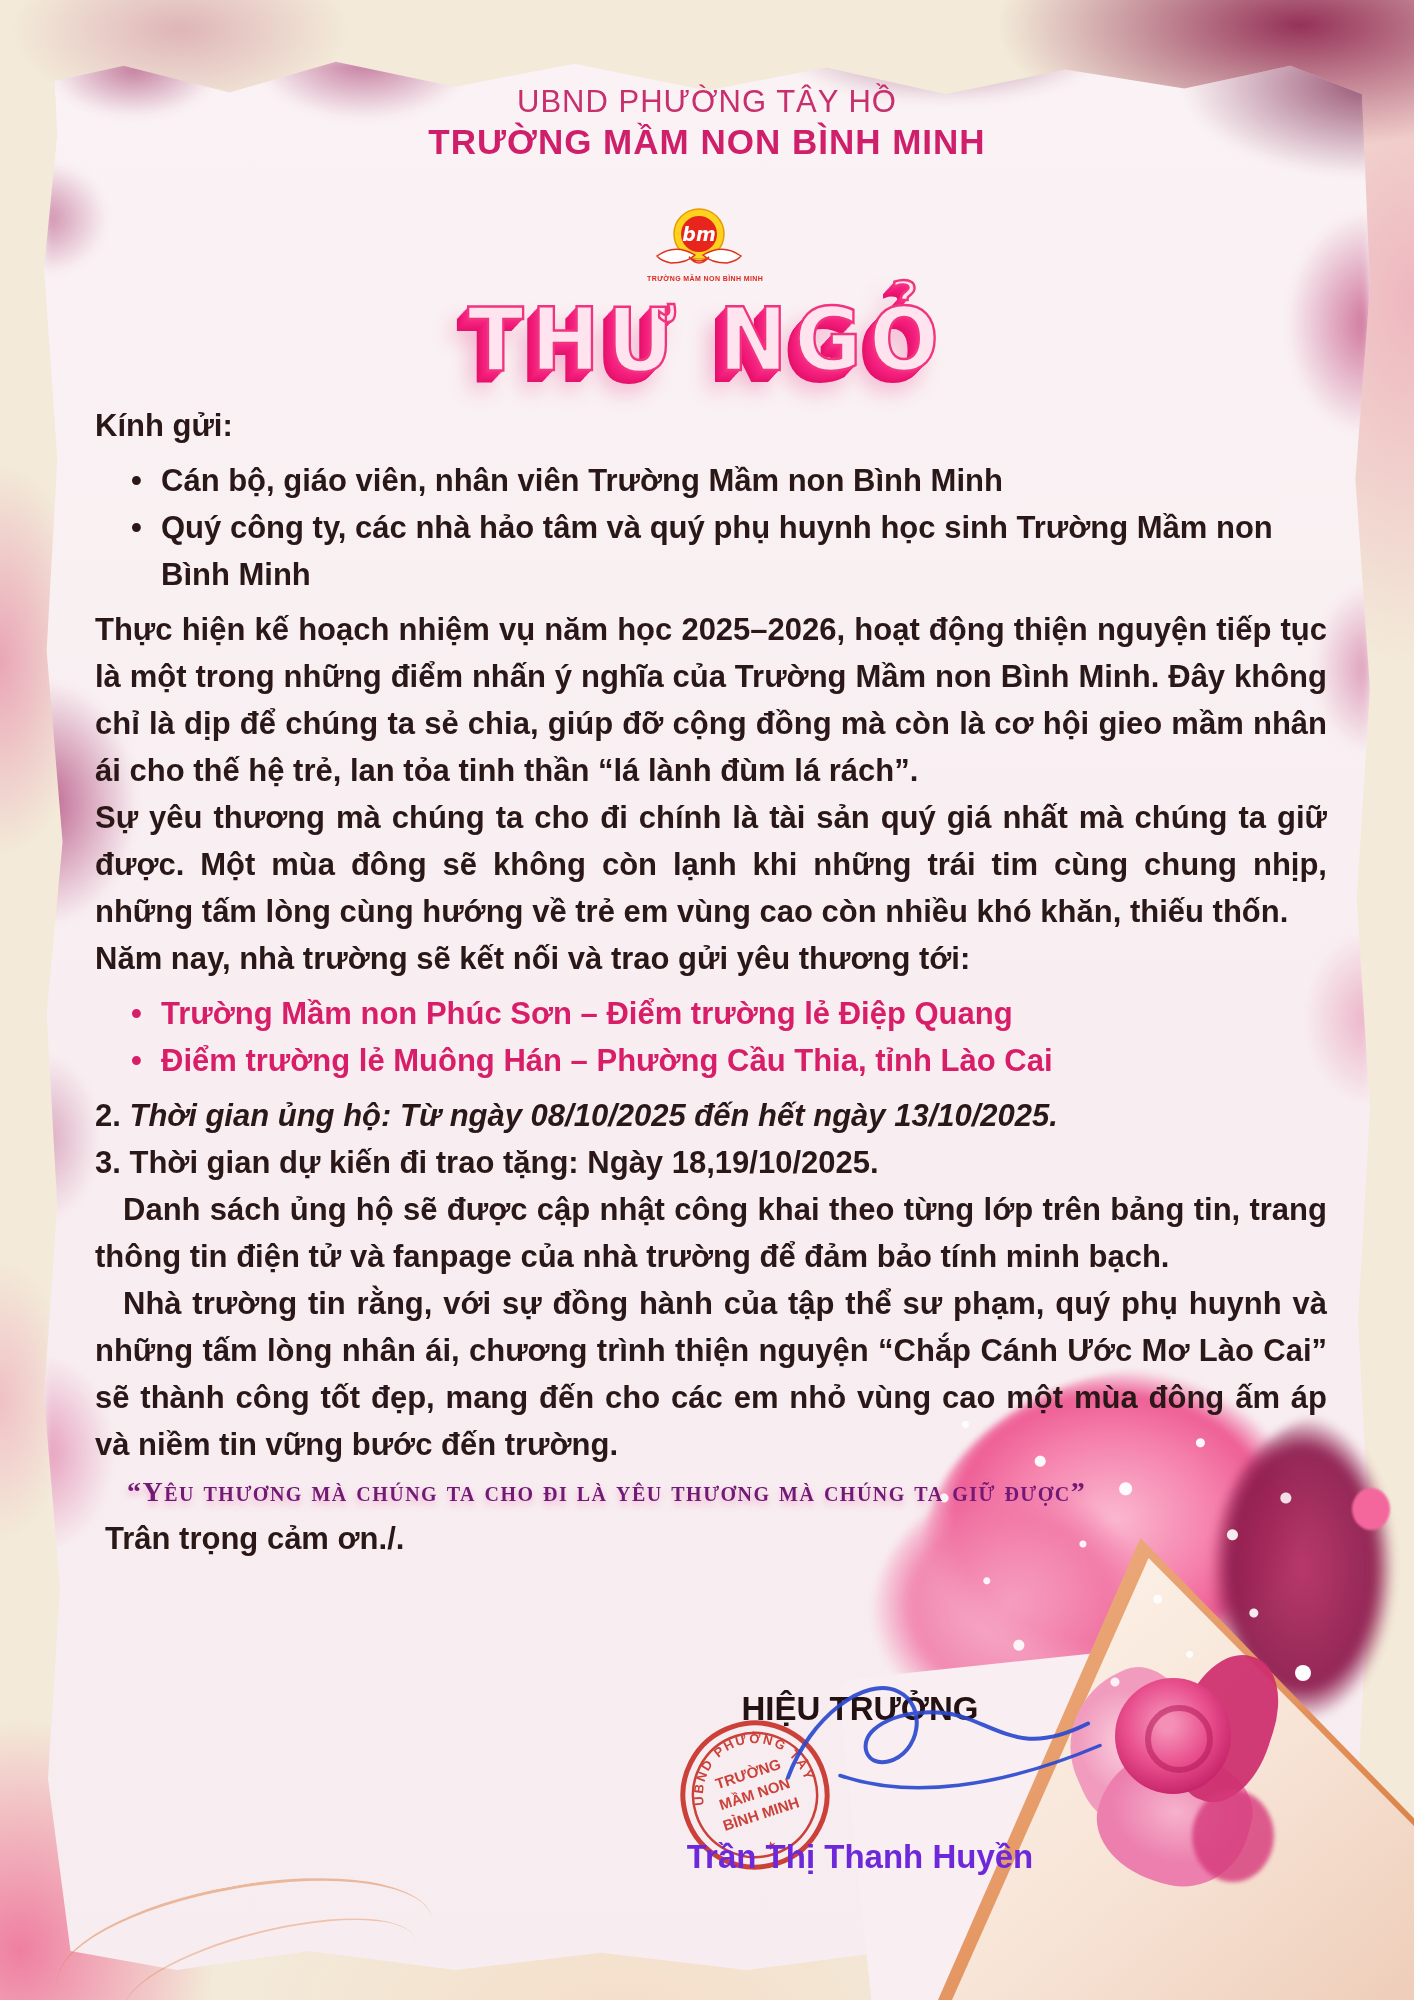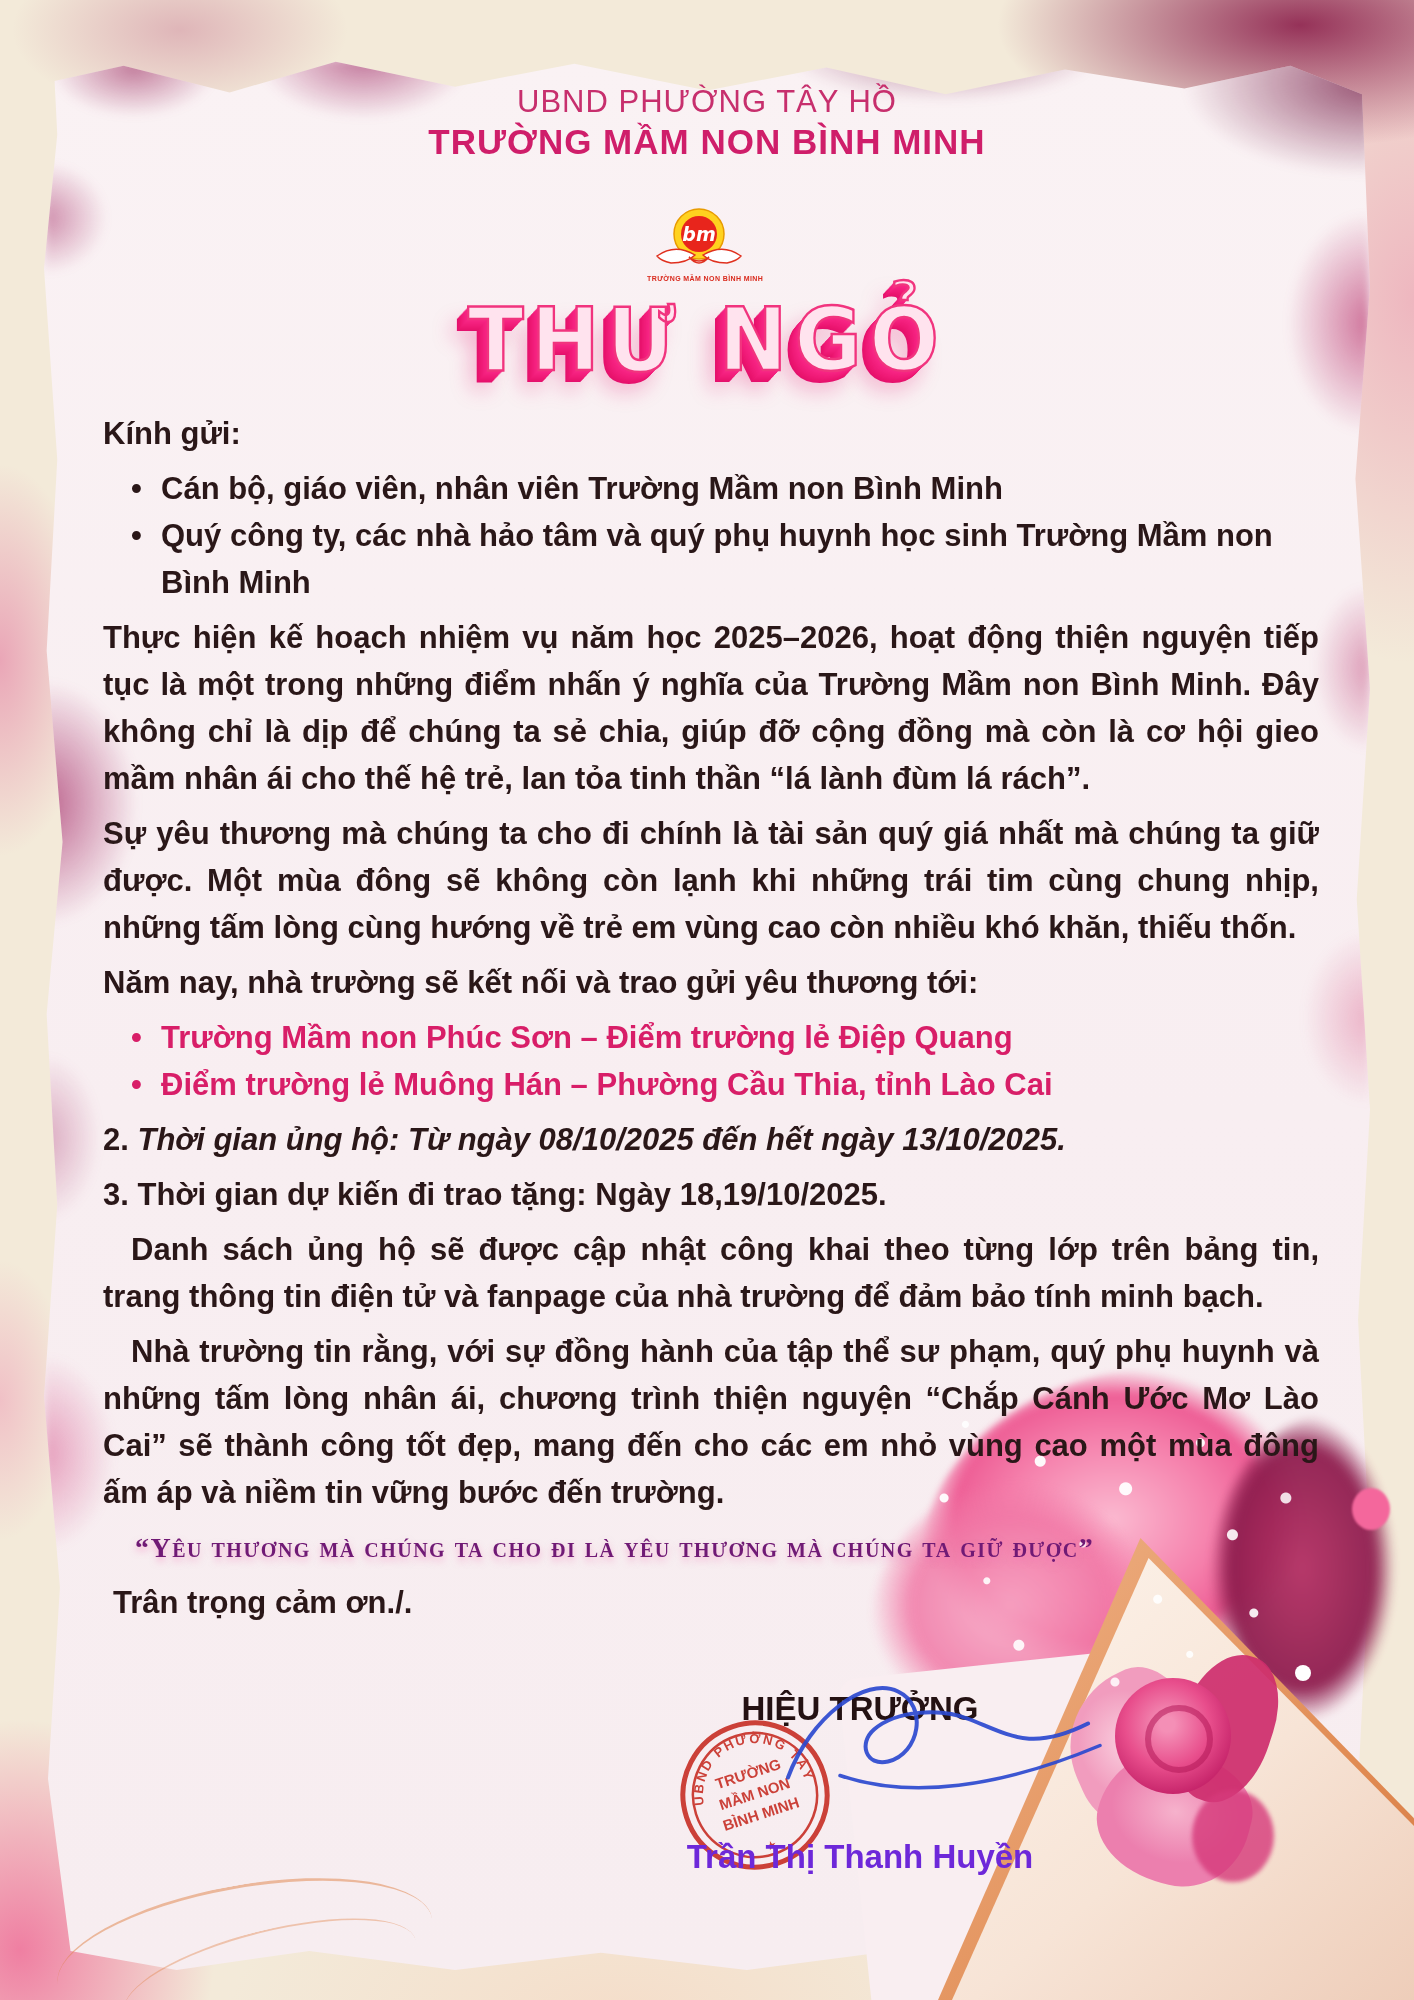--- a/index.html
+++ b/index.html
@@ -54,21 +54,21 @@
       -1px 1px 0 #f72585,-2px 2px 0 #f72585,-3px 3px 0 #f62382,-4px 4px 0 #f4217f,
       -5px 5px 0 #f31f7d,-6px 6px 0 #f11d7a,-7px 7px 0 #f01b78,-8px 8px 0 #ee1975,
       -9px 9px 0 #ec1772,-10px 10px 0 #ea156f,-11px 11px 0 #e8136d,-12px 12px 0 #e4116e,
       -16px 18px 22px rgba(228,17,110,.35);
   }
   
   .content{
     position:absolute;left:95px;top:402px;width:1232px;z-index:2;
     font-size:31px;font-weight:bold;line-height:47px;color:#2a1718;
   }
-  .content p{margin:8px;text-align:justify;}
+  .content p{margin:0;text-align:justify;}
   .content p.noj{text-align:left;}
   ul{list-style:none;margin:8px;padding:0;}
   li{padding-left:58px;position:relative;text-align:left;}
   li::before{content:"•";position:absolute;left:28px;}
   ul.pink li{color:#d81e68;}
   ul.pink li::before{color:#d81e68;}
   .indent{text-indent:28px;}
   .it{font-style:italic;}
   .quote{
     margin-top:1px;padding-left:32px;font-family:Liberation Serif, serif;

